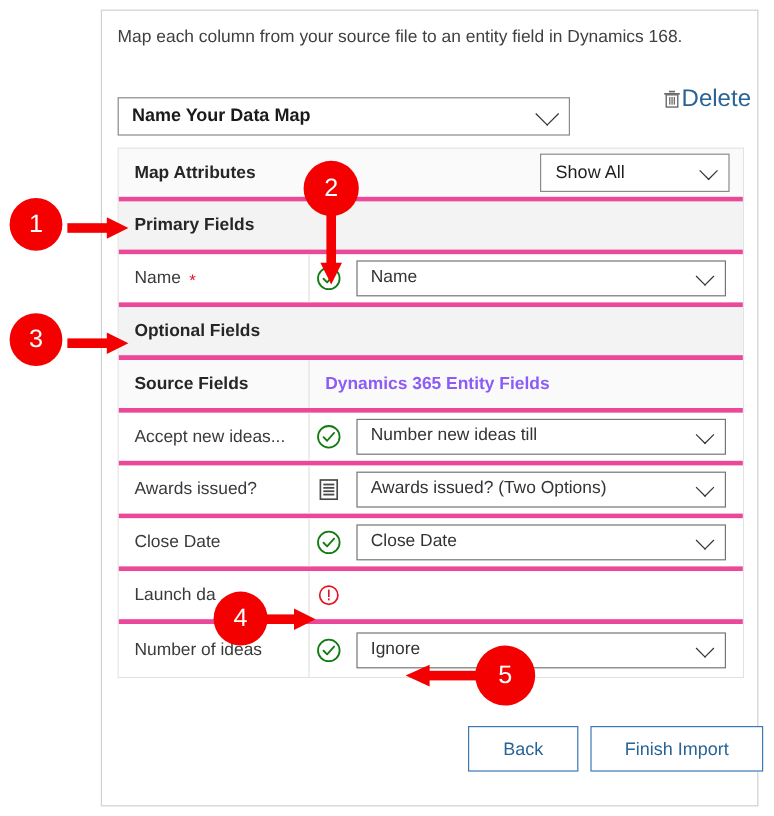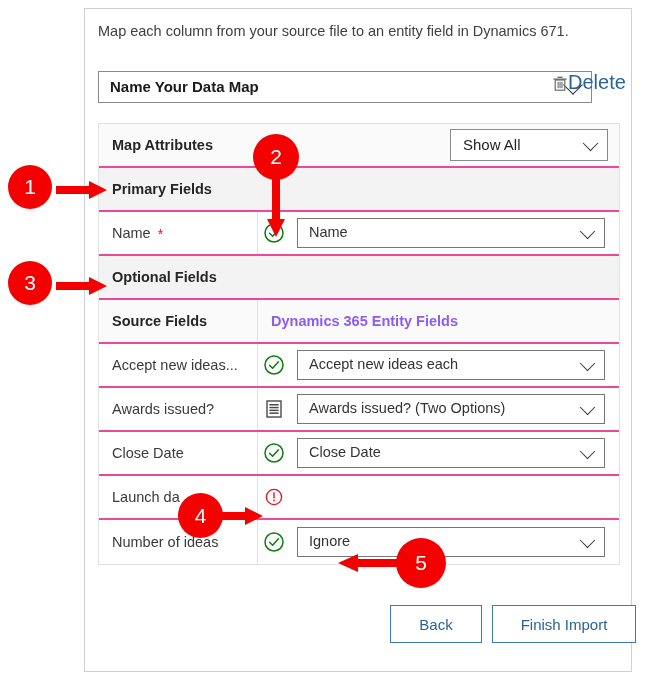--- a/index.html
+++ b/index.html
@@ -40,22 +40,22 @@
   #mapname-row {
     position: absolute;
     left: 13px;
     top: 57px;
     width: 522px;
     height: 34px;
   }
   #mapname-select {
     position: absolute;
     left: 0;
-    top: 5px;
-    width: 494px;
+    top: 15px;
+    width: 377px;
     height: 32px;
     border: 1px solid #8a8a8a;
     background: #ffffff;
     box-sizing: border-box;
   }
   #mapname-value {
     position: absolute;
     left: 11px;
     top: 6px;
     font-size: 15px;
@@ -99,21 +99,21 @@
     position: absolute;
     left: 13px;
     top: 114px;
     width: 522px;
     border: 1px solid #e2e2e2;
     box-sizing: border-box;
   }
   .grid-row {
     position: relative;
     height: 44px;
-    border-bottom: 2px solid #ec4899;
+    border-bottom: 4px solid #ec4899;
     box-sizing: border-box;
     background: #ffffff;
   }
   .grid-row:last-child { border-bottom: none; }
   .row-shaded { background: #f3f3f3; }
   .row-header  { background: #fafafa; }
 
   .cell-label {
     position: absolute;
     left: 13px;
@@ -249,21 +249,21 @@
     font-family: "Liberation Sans", sans-serif;
     z-index: 40;
   }
   .arrow { position: absolute; z-index: 39; }
 </style>
 </head>
 <body>
 
 <div id="panel">
 
-  <div id="instruction">Map each column from your source file to an entity field in Dynamics 671.</div>
+  <div id="instruction">Map each column from your source file to an entity field in Dynamics 168.</div>
 
   <div id="mapname-row">
     <div id="mapname-select">
       <span id="mapname-value">Name Your Data Map</span>
       <span class="caret"></span>
     </div>
     <div id="delete-link">
       <svg id="trash-icon" width="14" height="15" viewBox="0 0 14 15">
         <rect x="0.5" y="2.5" width="13" height="1.4" fill="#6d6d6d"></rect>
         <rect x="4.5" y="0.6" width="5" height="1.4" fill="#6d6d6d"></rect>
@@ -316,21 +316,21 @@
     </div>
 
     <div class="grid-row">
       <div class="cell-label">Accept new ideas...</div>
       <div class="col-divider"></div>
       <svg class="status-icon" viewBox="0 0 22 22">
         <circle cx="11" cy="11" r="9" fill="none" stroke="#107c10" stroke-width="1.5"></circle>
         <polyline points="6.6,11.3 9.6,14.3 15.4,7.8" fill="none" stroke="#107c10" stroke-width="1.5" stroke-linecap="round" stroke-linejoin="round"></polyline>
       </svg>
       <div class="row-select">
-        <span class="sel-text">Accept new ideas each</span>
+        <span class="sel-text">Number new ideas till</span>
         <span class="caret"></span>
       </div>
     </div>
 
     <div class="grid-row">
       <div class="cell-label">Awards issued?</div>
       <div class="col-divider"></div>
       <svg class="status-icon" viewBox="0 0 22 22">
         <rect x="4" y="3" width="14" height="16" fill="#ffffff" stroke="#4a4a4a" stroke-width="1.4"></rect>
         <rect x="6.4" y="6" width="9.2" height="1.5" fill="#4a4a4a"></rect>

